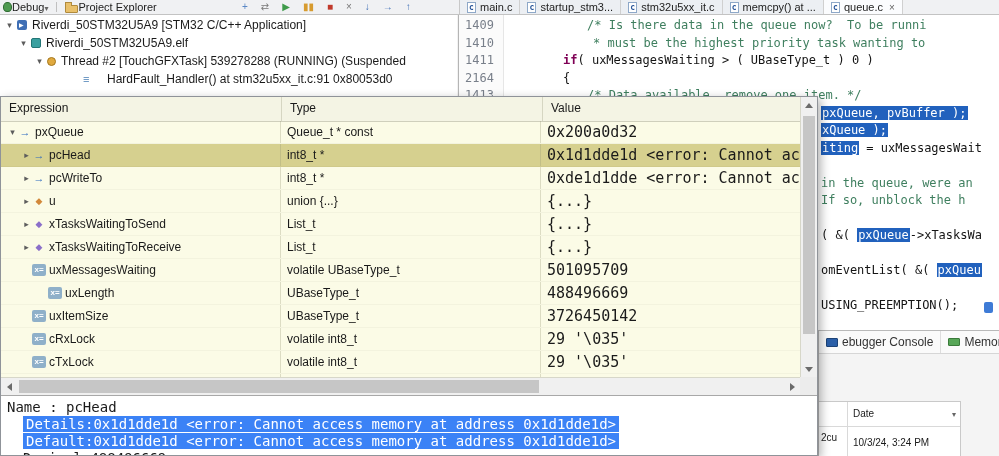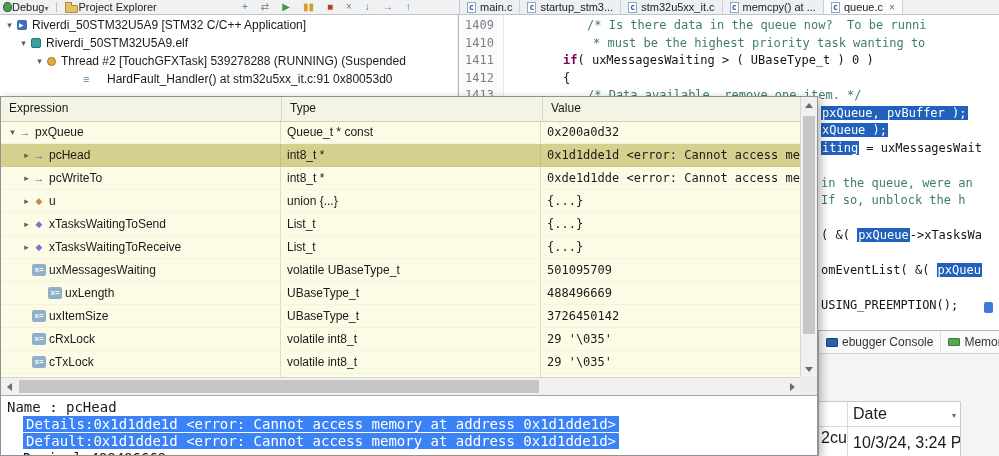--- a/index.html
+++ b/index.html
@@ -56,21 +56,21 @@
 
   
   #console{position:absolute;left:818px;top:330px;width:181px;height:126px;background:#f4f4f4;
            border-top:1px solid #b9b9b9;border-left:1px solid #b9b9b9;box-sizing:border-box;z-index:1;}
   #console-tabs{display:flex;height:22px;background:#f0f0f0;border-bottom:1px solid #d6d6d6;}
   .ctab{display:flex;align-items:center;gap:4px;padding:0 7px;font-size:12px;color:#333;
         border-right:1px solid #ddd;background:#fafafa;white-space:nowrap;}
   .console-icon{display:inline-block;width:12px;height:9px;background:#2b5fa8;border:1px solid #1d4377;border-radius:1px;box-sizing:border-box;}
   .memory-icon{display:inline-block;width:12px;height:8px;background:#57a657;border:1px solid #3a7a3a;border-radius:1px;box-sizing:border-box;}
   #console-table{position:absolute;left:0;top:70px;width:142px;height:56px;background:#fff;
-                 border:1px solid #c9c9c9;border-left:none;box-sizing:border-box;font-size:16px;}
+                 border:1px solid #c9c9c9;border-left:none;box-sizing:border-box;font-size:10px;}
   .mt-head{display:flex;height:24px;border-bottom:1px solid #d9d9d9;}
   .mt-row{display:flex;height:31px;}
   .mt-c1{width:26px;border-right:1px solid #d9d9d9;padding:0 0 0 2px;line-height:24px;overflow:hidden;white-space:nowrap;}
   .mt-row .mt-c1{line-height:22px;}
   .mt-c2{flex:1;padding-left:5px;line-height:24px;display:flex;align-items:center;white-space:nowrap;overflow:hidden;}
   .mt-c2 .caret{margin-left:auto;margin-right:4px;}
 
   
   #expr-window{position:absolute;left:0;top:96px;width:818px;height:360px;background:#fbfbe6;
                border:1px solid #8f9399;box-shadow:3px 3px 9px rgba(0,0,0,.3);box-sizing:border-box;z-index:5;}
@@ -80,21 +80,21 @@
   .hcell{line-height:23px;padding-left:8px;color:#1a1a1a;border-right:1px solid #d6d6c2;white-space:nowrap;overflow:hidden;}
   .hc-exp{width:272px;}
   .hc-type{width:252px;}
   .hc-val{flex:1;border-right:none;}
   #expr-rows{position:absolute;left:0;top:24px;right:17px;bottom:18px;overflow:hidden;}
   .xrow{display:flex;height:22px;border-bottom:1px solid rgba(0,0,0,0.03);}
   .xrow.sel{background:#d6d08f;}
   .xc{line-height:22px;white-space:nowrap;overflow:hidden;box-sizing:border-box;border-right:1px solid rgba(150,150,115,.30);}
   .xc-exp{width:280px;display:flex;align-items:center;}
   .xc-type{width:260px;padding-left:6px;}
-  .xc-val{flex:1;padding-left:6px;border-right:none;font-family:"DejaVu Sans Mono",monospace;font-size:12px;}
+  .xc-val{flex:1;padding-left:6px;border-right:none;font-family:"DejaVu Sans Mono",monospace;font-size:15px;}
   .vicon{display:inline-flex;width:14px;height:12px;align-items:center;justify-content:center;margin-right:3px;}
   .vicon-pointer::before{content:"→";color:#2f6bc0;font-weight:bold;font-size:11px;}
   .vicon-struct::before{content:"◆";color:#8b6fc9;font-size:9px;}
   .vicon-union::before{content:"◆";color:#d2883a;font-size:9px;}
   .vicon-scalar{background:#8fb0c9;border-radius:2px;}
   .vicon-scalar::before{content:"x=";color:#fff;font-size:8px;font-weight:bold;}
   .xname{white-space:nowrap;}
 
   
   #expr-vsb{position:absolute;right:0;top:0;width:17px;bottom:18px;background:#f0f0f0;border-left:1px solid #d7d7c9;box-sizing:border-box;}
@@ -196,21 +196,21 @@
         <span class="tlabel">HardFault_Handler() at stm32u5xx_it.c:91 0x80053d0</span>
       </div>
     </div>
 
   <div id="editor">
     <div id="ruler"></div>
     <div id="occ-marker"></div>
   <div class="ed-line" style="top: 2px;"><span class="lnum">1409</span><span class="codespan" style="left: 128px;"><span class="seg-comment">/* Is there data in the queue now?  To be runni</span></span></div>
       <div class="ed-line" style="top: 19.5px;"><span class="lnum">1410</span><span class="codespan" style="left: 134px;"><span class="seg-comment">* must be the highest priority task wanting to</span></span></div>
       <div class="ed-line" style="top: 37px;"><span class="lnum">1411</span><span class="codespan" style="left: 104px;"><span class="seg-keyword">if</span><span class="seg-plain">( uxMessagesWaiting &gt; ( UBaseType_t ) 0 )</span></span></div>
-      <div class="ed-line" style="top: 54.5px;"><span class="lnum">1412</span><span class="codespan" style="left: 104px;"><span class="seg-plain">{</span></span></div>
+      <div class="ed-line" style="top: 54.5px;"><span class="lnum">2164</span><span class="codespan" style="left: 104px;"><span class="seg-plain">{</span></span></div>
       <div class="ed-line" style="top: 72px;"><span class="lnum">1413</span><span class="codespan" style="left: 128px;"><span class="seg-comment">/* Data available, remove one item. */</span></span></div>
       <div class="ed-line strip" style="top: 89.5px;"><span class="codespan"><span class="seg-sel">pxQueue, pvBuffer );</span></span></div>
       <div class="ed-line strip" style="top: 107px;"><span class="codespan"><span class="seg-sel">xQueue );</span></span></div>
       <div class="ed-line strip" style="top: 124.5px;"><span class="codespan"><span class="seg-sel">iting</span><span class="seg-plain"> = uxMessagesWait</span></span></div>
       <div class="ed-line strip" style="top: 159.5px;"><span class="codespan"><span class="seg-comment">in the queue, were an</span></span></div>
       <div class="ed-line strip" style="top: 177px;"><span class="codespan"><span class="seg-comment">If so, unblock the h</span></span></div>
       <div class="ed-line strip" style="top: 212px;"><span class="codespan"><span class="seg-plain">( &amp;( </span><span class="seg-sel">pxQueue</span><span class="seg-plain">-&gt;xTasksWa</span></span></div>
       <div class="ed-line strip" style="top: 247px;"><span class="codespan"><span class="seg-plain">omEventList( &amp;( </span><span class="seg-sel">pxQueu</span></span></div>
       <div class="ed-line strip" style="top: 282px;"><span class="codespan"><span class="seg-plain">USING_PREEMPTION();</span></span></div>
     </div>

